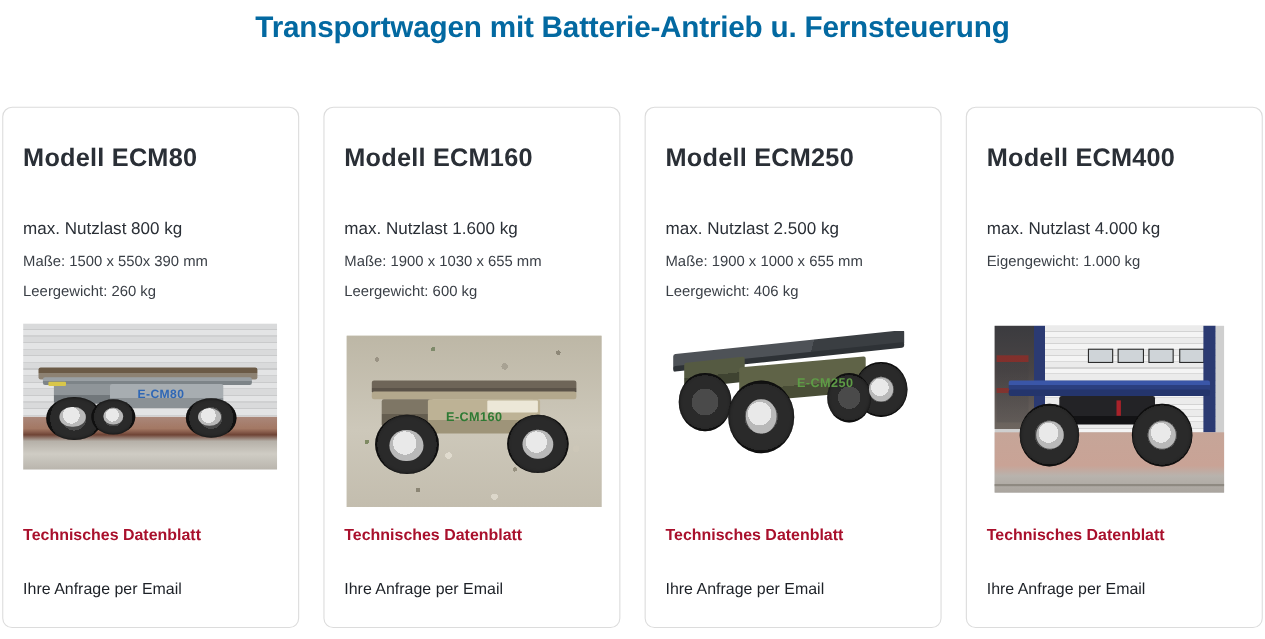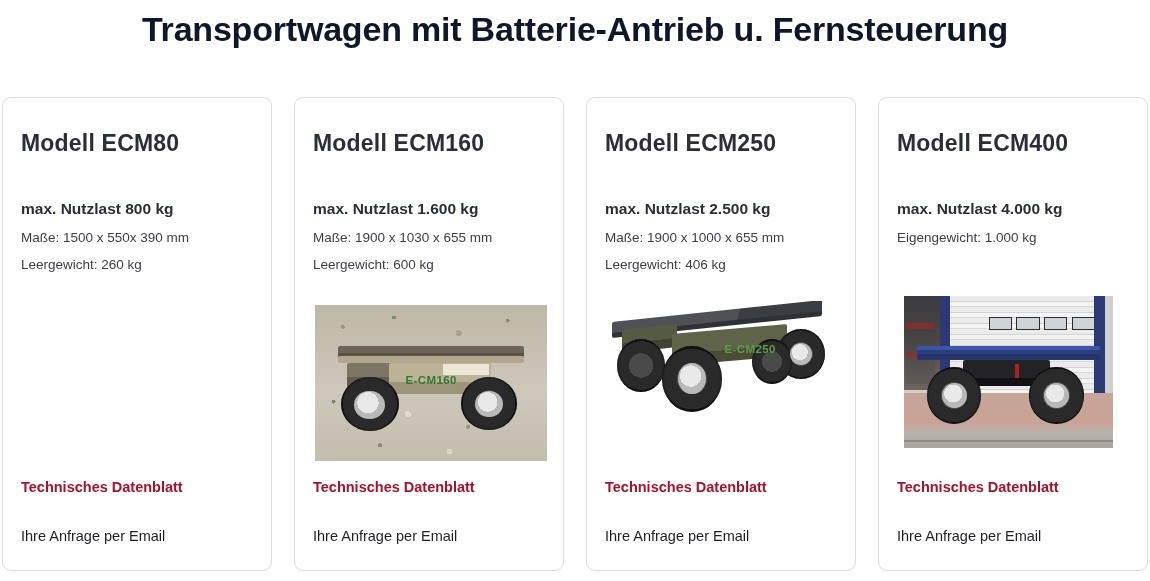--- a/index.html
+++ b/index.html
@@ -19,24 +19,24 @@
     background: #ffffff;
   }
 
   
   .page-title {
     position: absolute;
     top: 10px;
     left: 0;
     width: 1150px;
     text-align: center;
-    font-size: 34px;
+    font-size: 27px;
     font-weight: bold;
     letter-spacing: -0.2px;
-    color: #0f172a;
+    color: #0369a1;
     white-space: nowrap;
   }
 
   
   .card-row {
     position: absolute;
     top: 97px;
     left: 2px;
     width: 1146px;
     display: flex;
@@ -58,21 +58,21 @@
     font-size: 23px;
     font-weight: bold;
     color: #2a2f36;
     letter-spacing: 0.2px;
     margin-top: 14px;
     white-space: nowrap;
   }
 
   .card-load {
     font-size: 15.5px;
-    font-weight: bold;
+    font-weight: normal;
     color: #2a2f36;
     margin-top: 43px;
     white-space: nowrap;
   }
 
   .card-spec {
     font-size: 13.5px;
     font-weight: normal;
     color: #3a3f46;
     margin-top: 12px;
@@ -295,20 +295,40 @@
   <h1 class="page-title">Transportwagen mit Batterie-Antrieb u. Fernsteuerung</h1>
 
   <div class="card-row">
 
     <div class="card">
       <div class="card-title">Modell ECM80</div>
       <div class="card-load">max. Nutzlast 800 kg</div>
       <div class="card-spec">Maße:  1500 x 550x 390 mm</div>
       <div class="card-spec">Leergewicht: 260 kg</div>
 
+      <div class="photo-wrap">
+        <div class="photo photo-1">
+          <div class="p1-wall"></div>
+          <div class="p1-floor"></div>
+          <div class="cart" style="position:absolute;inset:0;">
+            <div class="deck c1-deck"></div>
+            <div class="deck c1-deck2"></div>
+            <div class="body-box c1-frame"></div>
+            <div class="body-box c1-body"></div>
+            <div class="c1-yellow"></div>
+            <div class="wheel c1-w1"></div>
+            <div class="wheel c1-w2"></div>
+            <div class="wheel c1-w3"></div>
+            <div class="hub c1-h1"></div>
+            <div class="hub c1-h2"></div>
+            <div class="hub c1-h3"></div>
+            <div class="badge-text c1-badge">E-CM80</div>
+          </div>
+        </div>
+      </div>
 
       <div class="link-datasheet">Technisches Datenblatt</div>
       <div class="link-email">Ihre Anfrage per Email</div>
     </div>
 
     <div class="card">
       <div class="card-title">Modell ECM160</div>
       <div class="card-load">max. Nutzlast 1.600 kg</div>
       <div class="card-spec">Maße: 1900 x 1030 x 655 mm</div>
       <div class="card-spec">Leergewicht: 600 kg</div>

